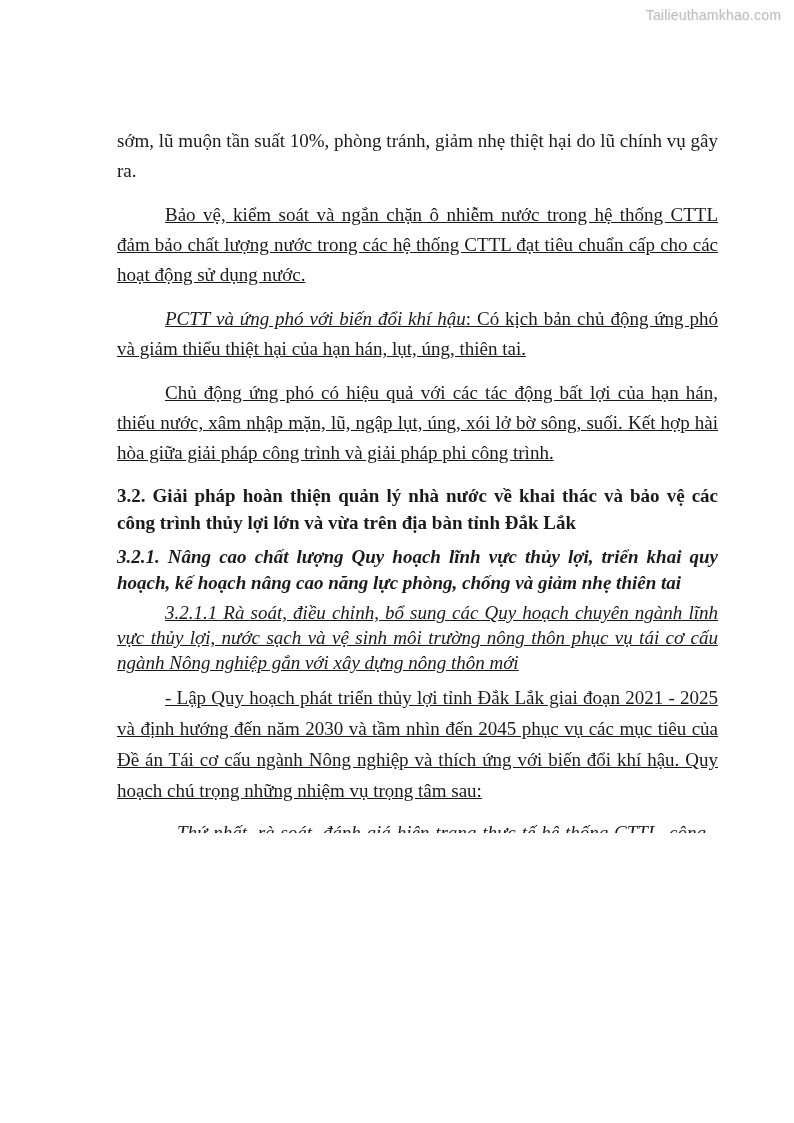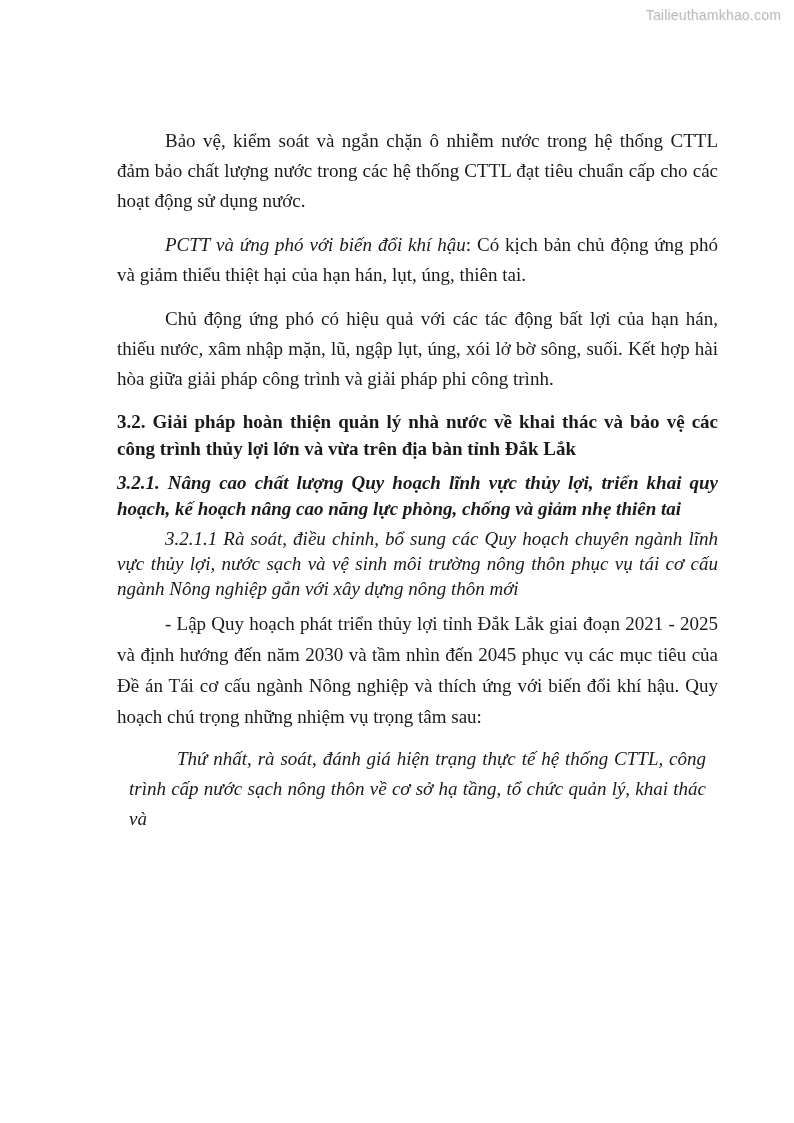--- a/index.html
+++ b/index.html
@@ -26,21 +26,21 @@
   .content {
     position: absolute;
     left: 117px;
     top: 126px;
     width: 601px;
     text-align: justify;
     font-size: 19px;
     line-height: 30px;
   }
   .content p { margin: 0 0 14px 0; }
-  .indent { text-indent: 48px; }
+  .indent { text-indent: 48px; text-decoration: underline; }
   .p-body { line-height: 30px; }
   .h-32 {
     font-weight: bold;
     line-height: 27px;
     margin: 0 0 8px 0 !important;
     text-indent: 0;
   }
   .h-321 {
     font-weight: bold;
     font-style: italic;
@@ -68,20 +68,21 @@
 </style>
 </head>
 <body>
 
 <div class="page">
 
   <div class="watermark">Tailieuthamkhao.com</div>
 
   <div class="content">
 
+    <p class="p-body">sớm, lũ muộn tần suất 10%, phòng tránh, giảm nhẹ thiệt hại do lũ chính vụ gây ra.</p>
 
     <p class="p-body indent">Bảo vệ, kiểm soát và ngắn chặn ô nhiễm nước trong hệ thống CTTL đảm bảo chất lượng nước trong các hệ thống CTTL đạt tiêu chuẩn cấp cho các hoạt động sử dụng nước.</p>
 
     <p class="p-body indent"><span class="italic">PCTT và ứng phó với biến đổi khí hậu</span><span>: Có kịch bản chủ động ứng phó và giảm thiểu thiệt hại của hạn hán, lụt, úng, thiên tai.</span></p>
 
     <p class="p-body indent">Chủ động ứng phó có hiệu quả với các tác động bất lợi của hạn hán, thiếu nước, xâm nhập mặn, lũ, ngập lụt, úng, xói lở bờ sông, suối. Kết hợp hài hòa giữa giải pháp công trình và giải pháp phi công trình.</p>
 
 
     <p class="h-32">3.2. Giải pháp hoàn thiện quản lý nhà nước về khai thác và  bảo vệ các công trình thủy lợi lớn và vừa trên địa bàn tỉnh Đắk Lắk</p>
 

